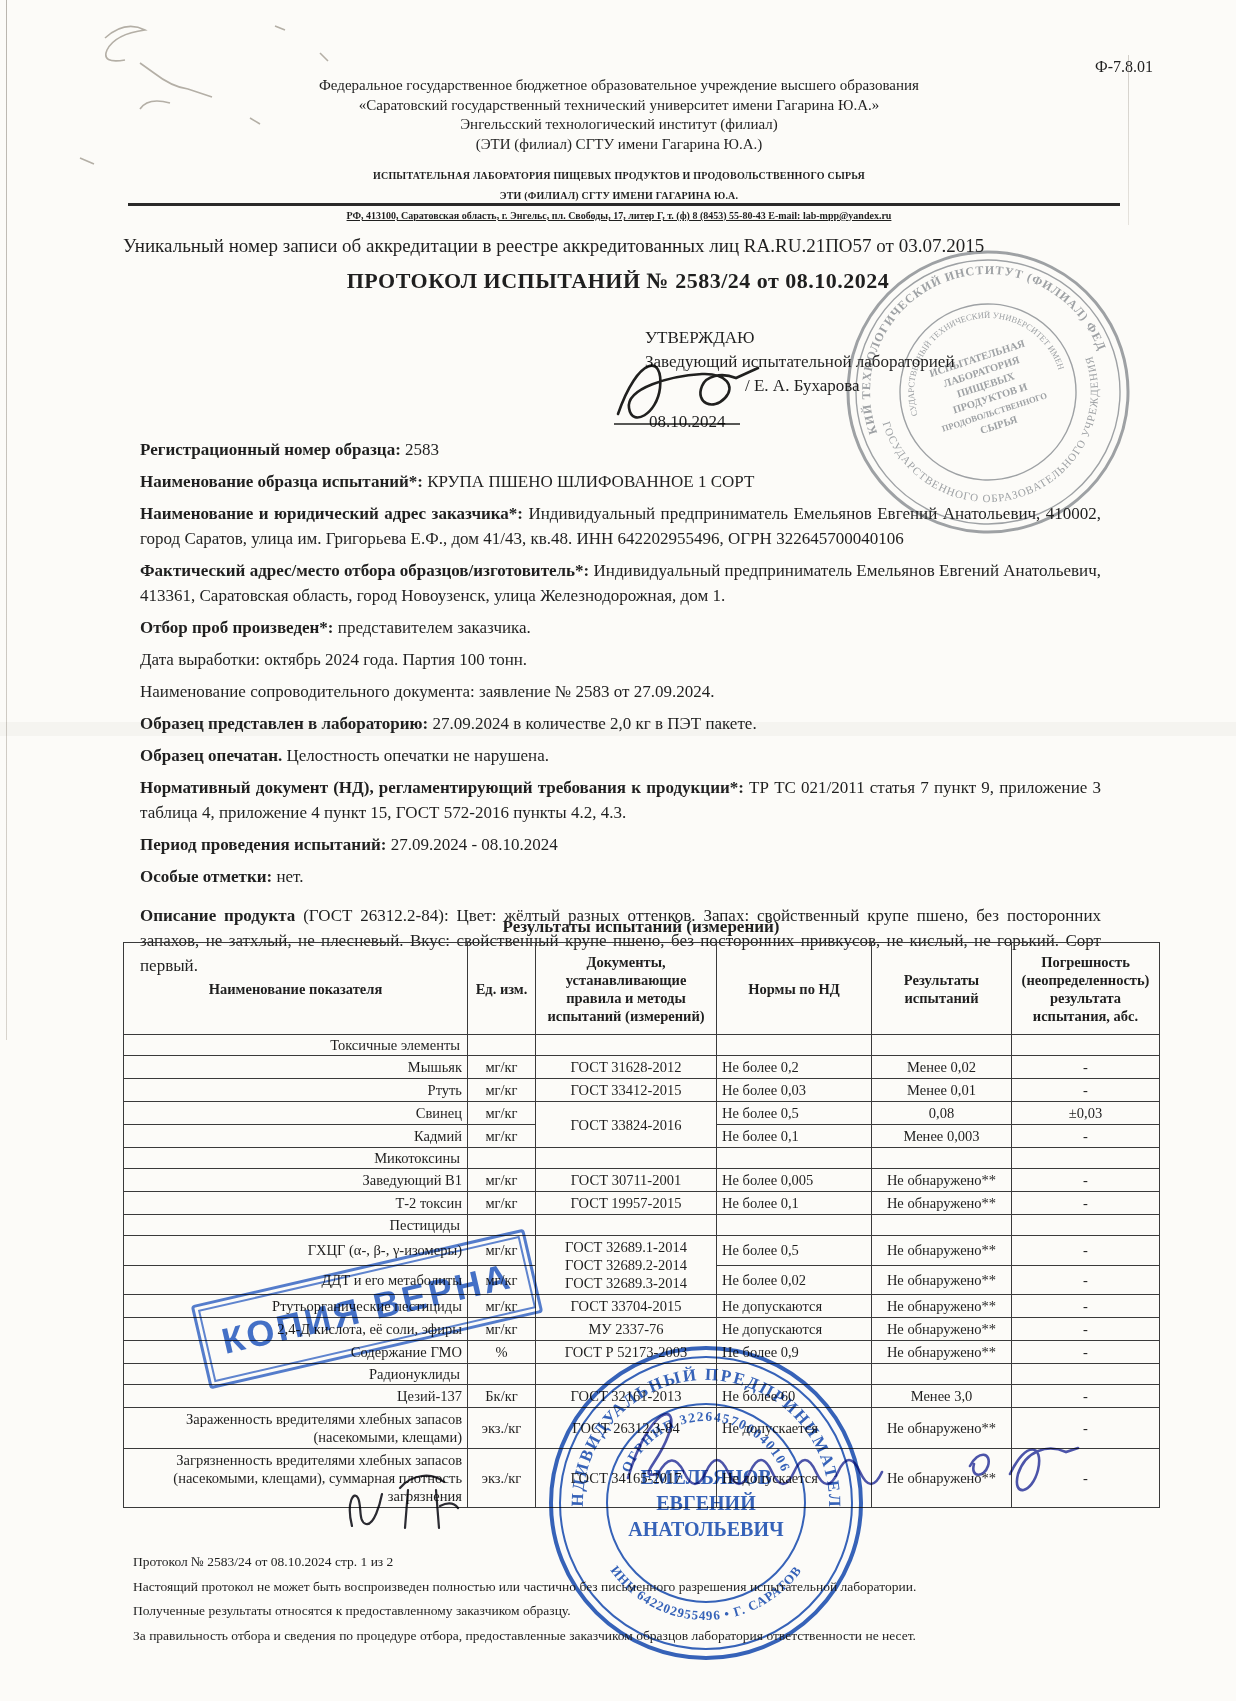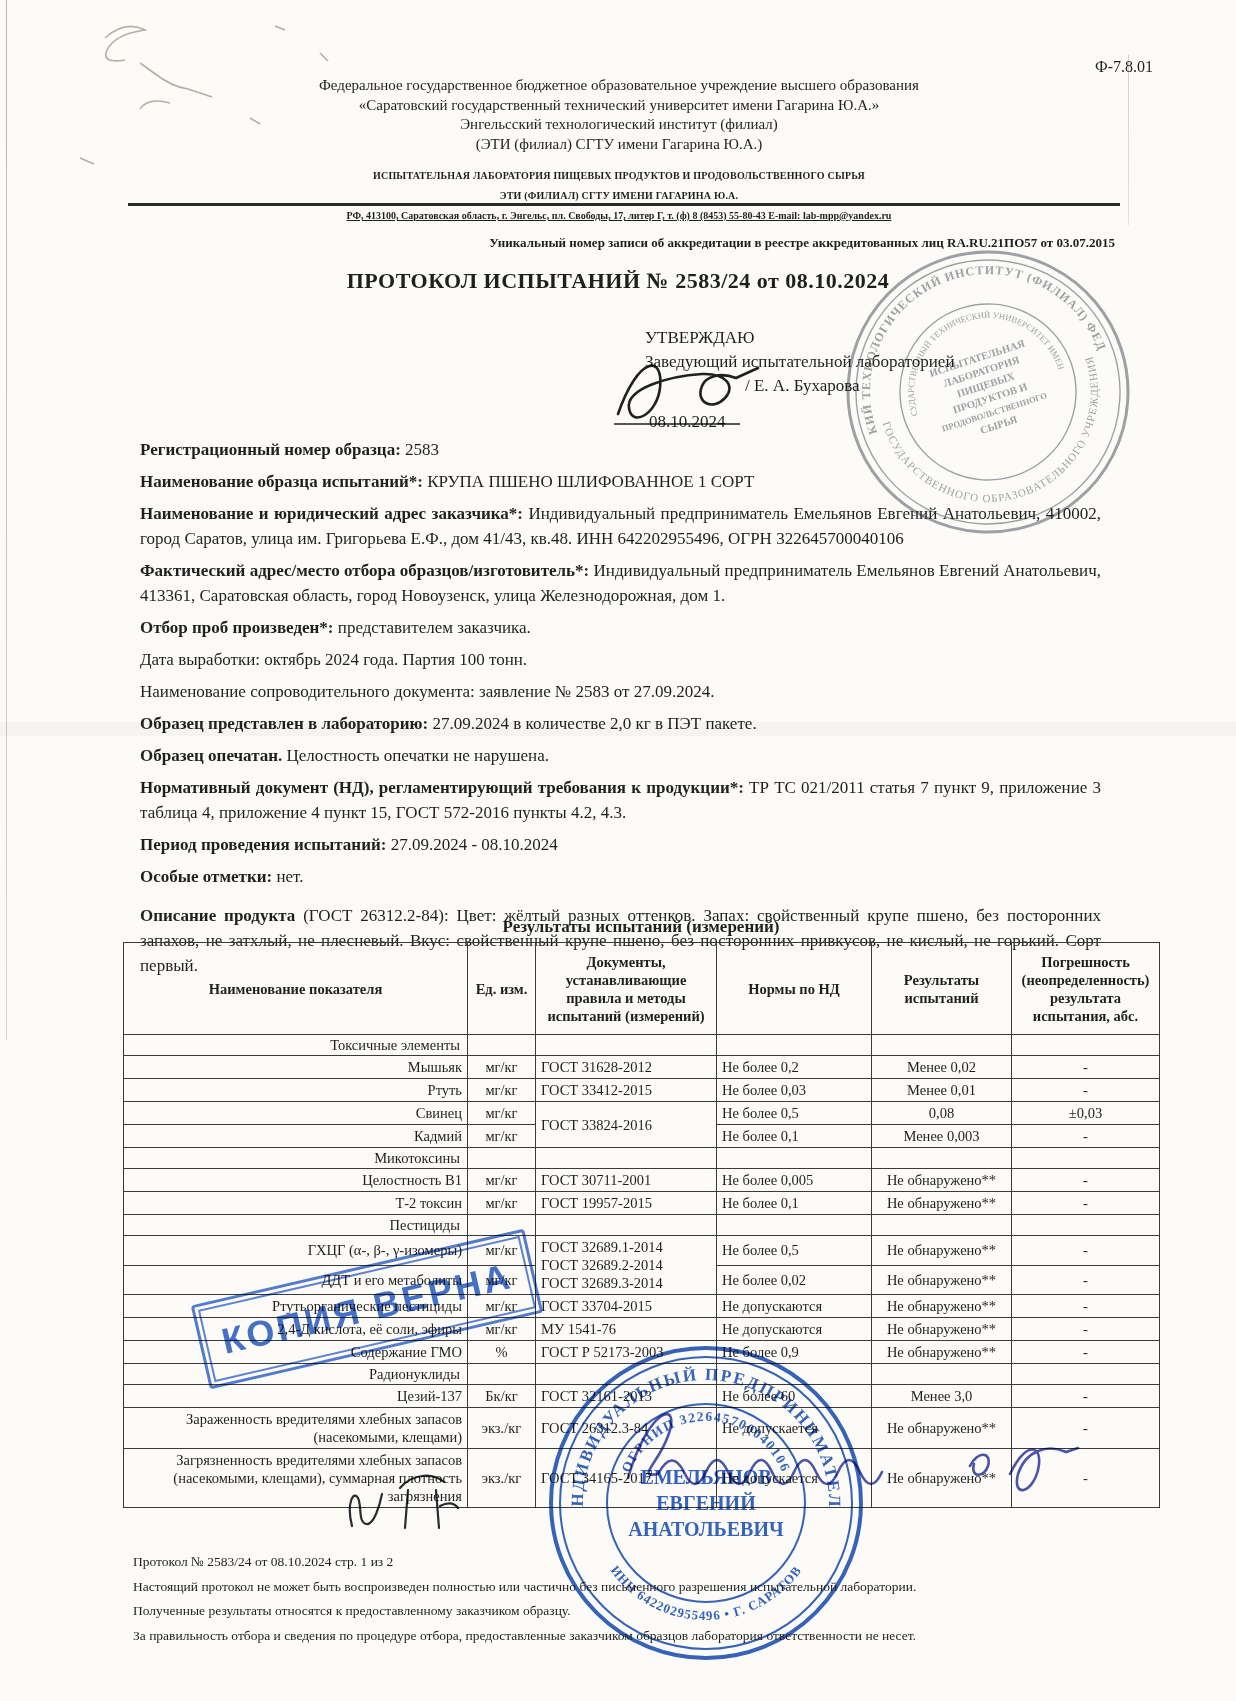--- a/index.html
+++ b/index.html
@@ -7,38 +7,38 @@
         font-family:"Liberation Serif","DejaVu Serif",serif;color:#1f1f1f;overflow:hidden;}
   .page *{box-sizing:border-box;}
   .scan-band{position:absolute;left:0;width:100%;background:rgba(120,110,95,.05);}
   .edge-line{position:absolute;background:linear-gradient(#a9a49c,#cfcac2);width:1px;}
   .form-code{position:absolute;top:58px;left:1095px;font-size:16px;}
   .header{position:absolute;top:76px;left:123px;width:992px;text-align:center;}
   .header p{margin:0;font-size:15px;line-height:19.5px;}
   .header .lab{font-weight:700;font-size:10px;line-height:20px;letter-spacing:.2px;}
   .hrule{position:absolute;top:203px;left:128px;width:992px;height:3px;background:#2a2a2a;}
   .addr{position:absolute;top:210px;left:123px;width:992px;text-align:center;font-weight:700;font-size:10px;text-decoration:underline;}
-  .accred{position:absolute;top:235px;left:123px;width:992px;text-align:right;font-size:13px;font-weight:bold;}
+  .accred{position:absolute;top:235px;left:123px;width:992px;text-align:left;font-size:19px;}
   .doc-title{position:absolute;top:268px;left:123px;width:990px;text-align:center;font-weight:700;font-size:22px;letter-spacing:.5px;}
   .approval{position:absolute;top:326px;left:645px;width:440px;font-size:17px;line-height:24px;}
   .approval .nm{margin-left:100px;}
   .approval .dt{margin-left:4px;}
   .fields{position:absolute;top:430px;left:133px;width:975px;font-size:17px;line-height:25px;}
   .fields p{margin:7px;}
   .fields p.jst{text-align:justify;}
   .fields p.gap{margin-top:14px;}
   .lbl-b{font-weight:700;}
   .tbl-caption{position:absolute;top:917px;left:123px;width:1036px;text-align:center;font-weight:700;font-size:17px;}
   table.results{position:absolute;top:942px;left:123px;width:1036px;border-collapse:collapse;table-layout:fixed;
         font-size:14.5px;line-height:18px;}
   table.results th,table.results td{border:1px solid #3a3a3a;padding:2px 5px;vertical-align:middle;}
   table.results thead th{font-weight:700;text-align:center;padding:5px 4px;height:92px;}
   td.c-name{text-align:right;padding-left:7px;}
   td.c-unit,td.c-res,td.c-err{text-align:center;}
-  td.c-doc{text-align:left;padding-left:9px;white-space:pre-line;}
+  td.c-doc{text-align:center;padding-left:9px;white-space:pre-line;}
   td.c-norm{text-align:left;padding-left:9px;}
   tr.sec td{height:17px;padding:1px 7px;}
   tr.datarow td{height:21px;}
   .stamp{mix-blend-mode:multiply;}
   .copy-stamp{position:absolute;top:1266px;left:196px;width:342px;height:86px;transform:rotate(-13deg);
       border:3px solid rgba(43,94,197,.8);border-radius:4px;display:flex;align-items:center;justify-content:center;}
   .copy-stamp .inner{width:330px;height:74px;border:2px solid rgba(43,94,197,.75);display:flex;align-items:center;justify-content:center;
       font-weight:700;font-size:36px;letter-spacing:3px;color:rgba(43,94,197,.88);font-family:"Liberation Sans",sans-serif;}
   svg text{font-family:"Liberation Serif","DejaVu Serif",serif;}
   .footer{position:absolute;top:1550px;left:133px;width:1000px;font-size:13.5px;line-height:24.5px;}
@@ -193,21 +193,21 @@
         </tr>
         <tr class="sec">
           <td class="c-name">Микотоксины</td>
           <td class="c-unit"></td>
           <td class="c-doc"></td>
           <td class="c-norm"></td>
           <td class="c-res"></td>
           <td class="c-err"></td>
         </tr>
         <tr class="datarow">
-          <td class="c-name">Целостность В1</td>
+          <td class="c-name">Заведующий В1</td>
           <td class="c-unit">мг/кг</td>
           <td class="c-doc">ГОСТ 30711-2001</td>
           <td class="c-norm">Не более 0,005</td>
           <td class="c-res">Не обнаружено**</td>
           <td class="c-err">-</td>
         </tr>
         <tr class="datarow">
           <td class="c-name">Т-2 токсин</td>
           <td class="c-unit">мг/кг</td>
           <td class="c-doc">ГОСТ 19957-2015</td>
@@ -244,21 +244,21 @@
           <td class="c-name">Ртутьорганические пестициды</td>
           <td class="c-unit">мг/кг</td>
           <td class="c-doc">ГОСТ 33704-2015</td>
           <td class="c-norm">Не допускаются</td>
           <td class="c-res">Не обнаружено**</td>
           <td class="c-err">-</td>
         </tr>
         <tr class="datarow">
           <td class="c-name">2,4-Д кислота, её соли, эфиры</td>
           <td class="c-unit">мг/кг</td>
-          <td class="c-doc">МУ 1541-76</td>
+          <td class="c-doc">МУ 2337-76</td>
           <td class="c-norm">Не допускаются</td>
           <td class="c-res">Не обнаружено**</td>
           <td class="c-err">-</td>
         </tr>
         <tr class="datarow">
           <td class="c-name">Содержание ГМО</td>
           <td class="c-unit">%</td>
           <td class="c-doc">ГОСТ Р 52173-2003</td>
           <td class="c-norm">Не более 0,9</td>
           <td class="c-res">Не обнаружено**</td>

